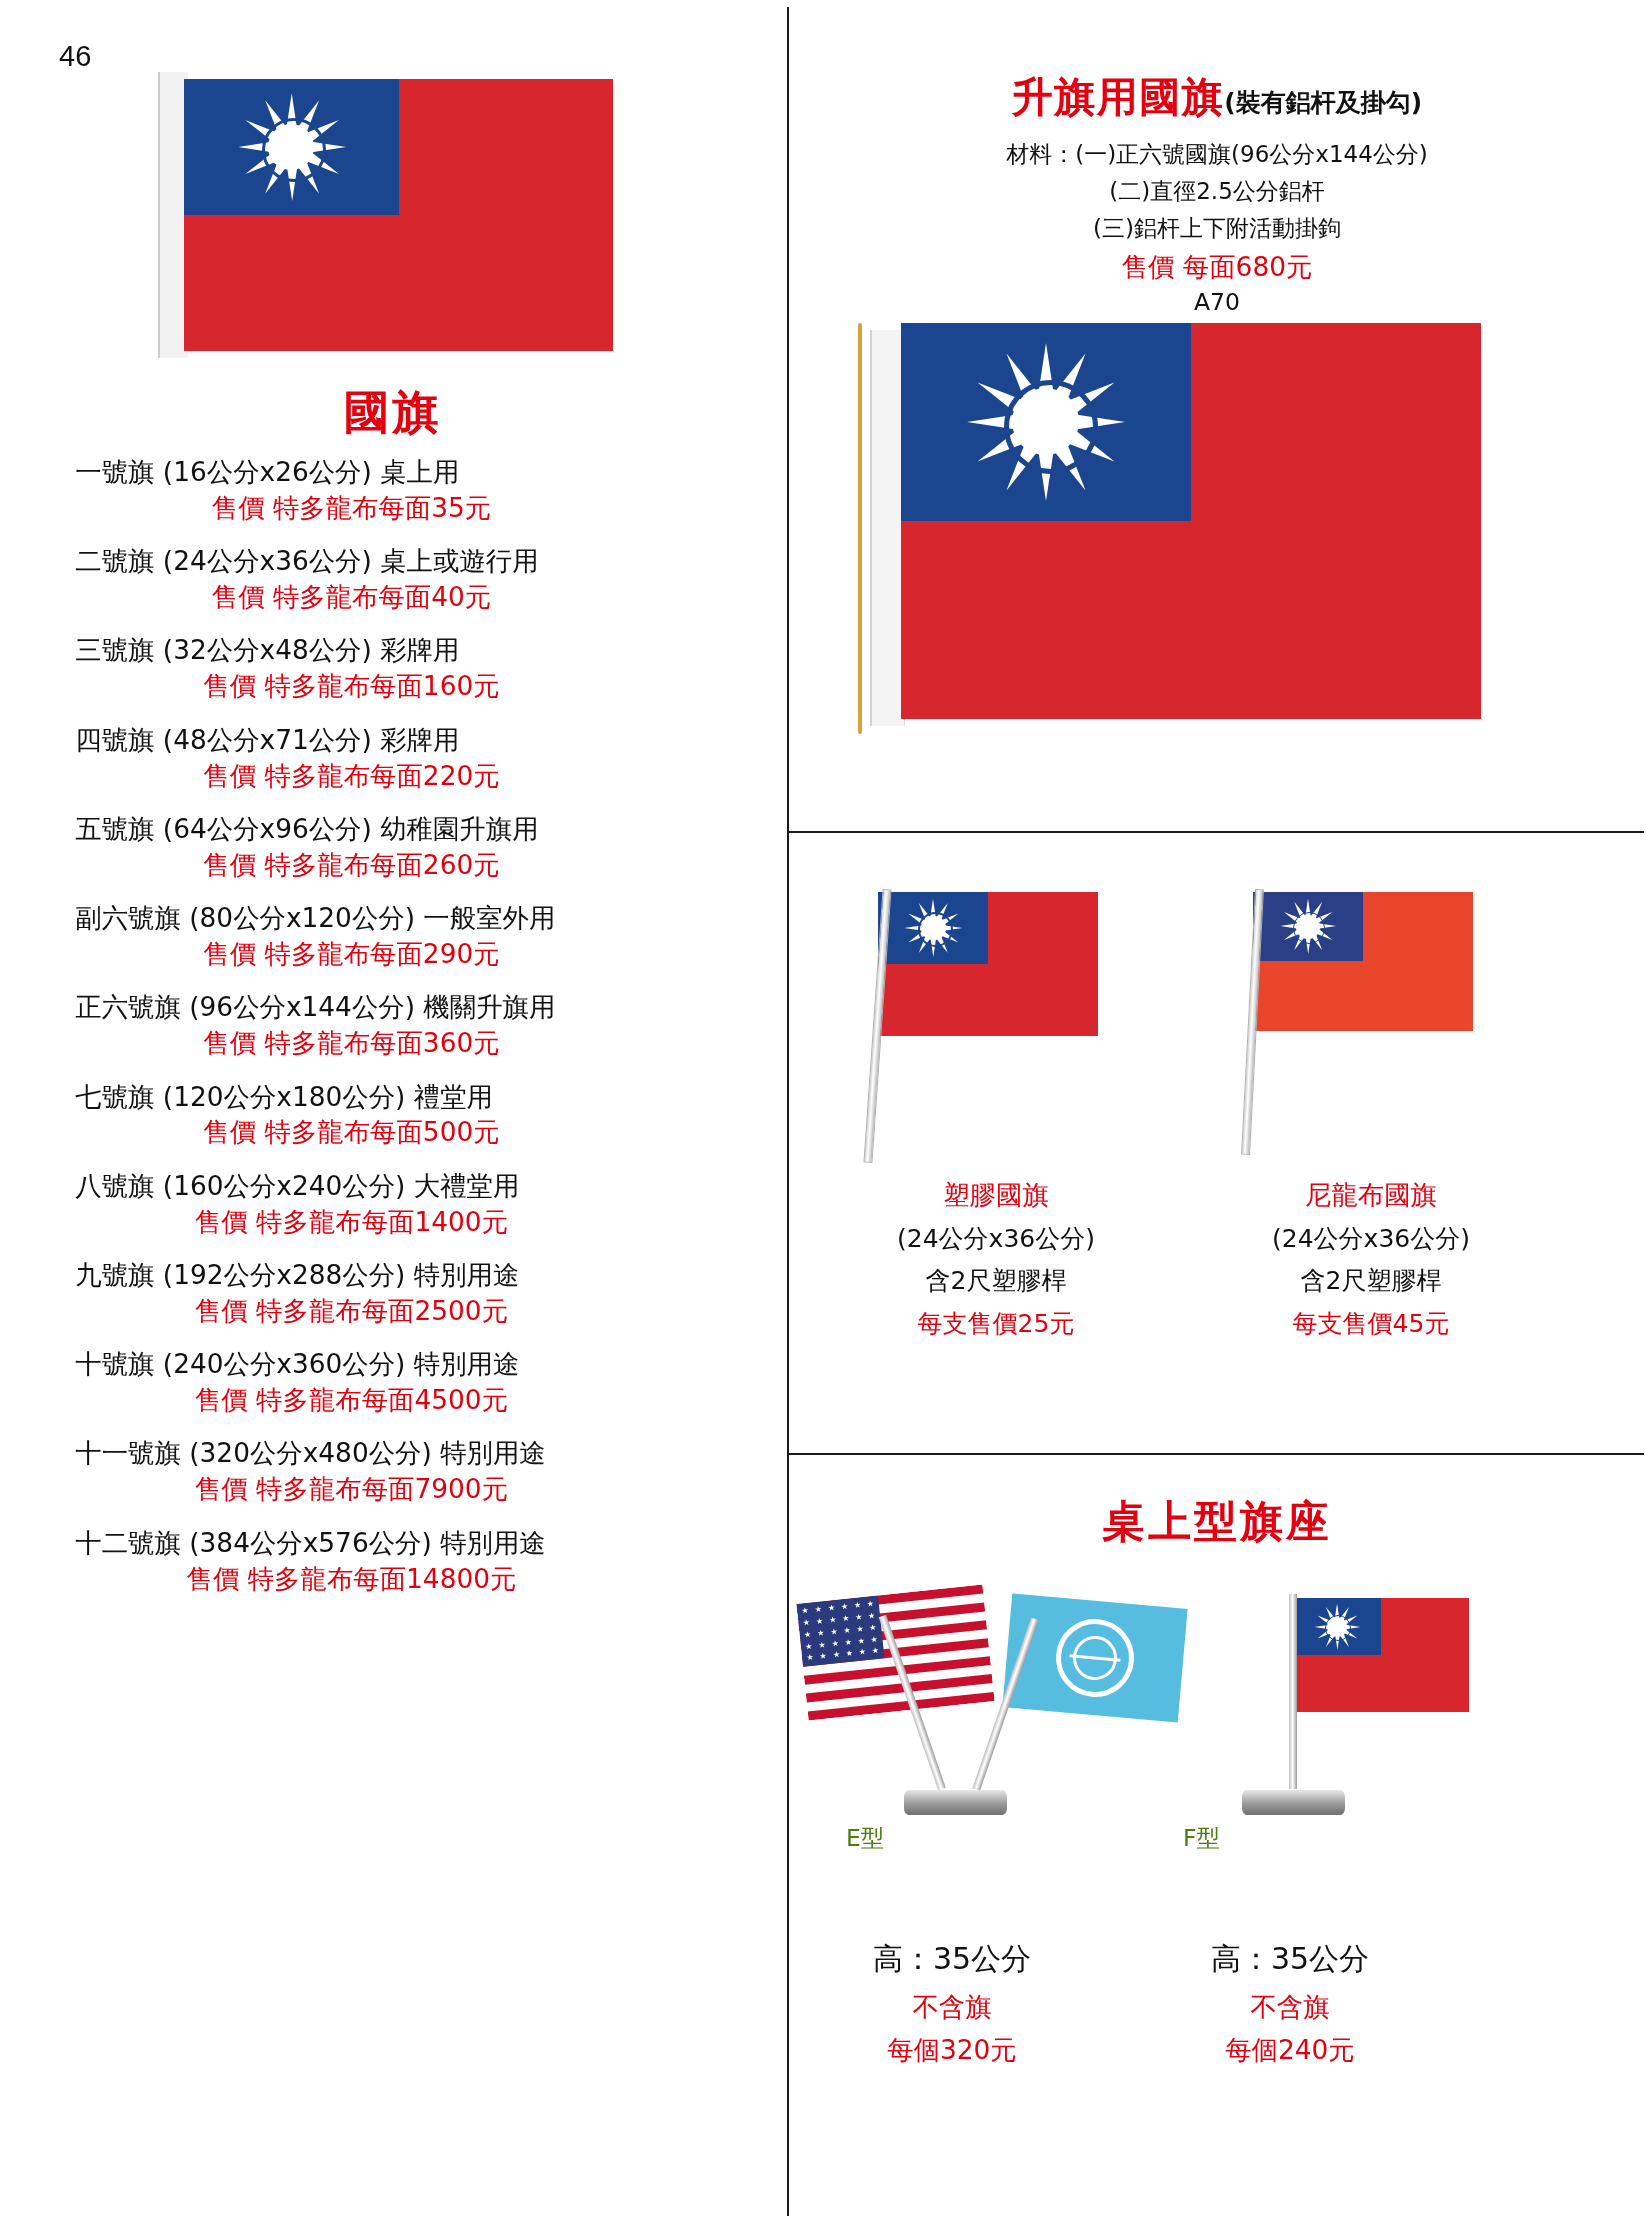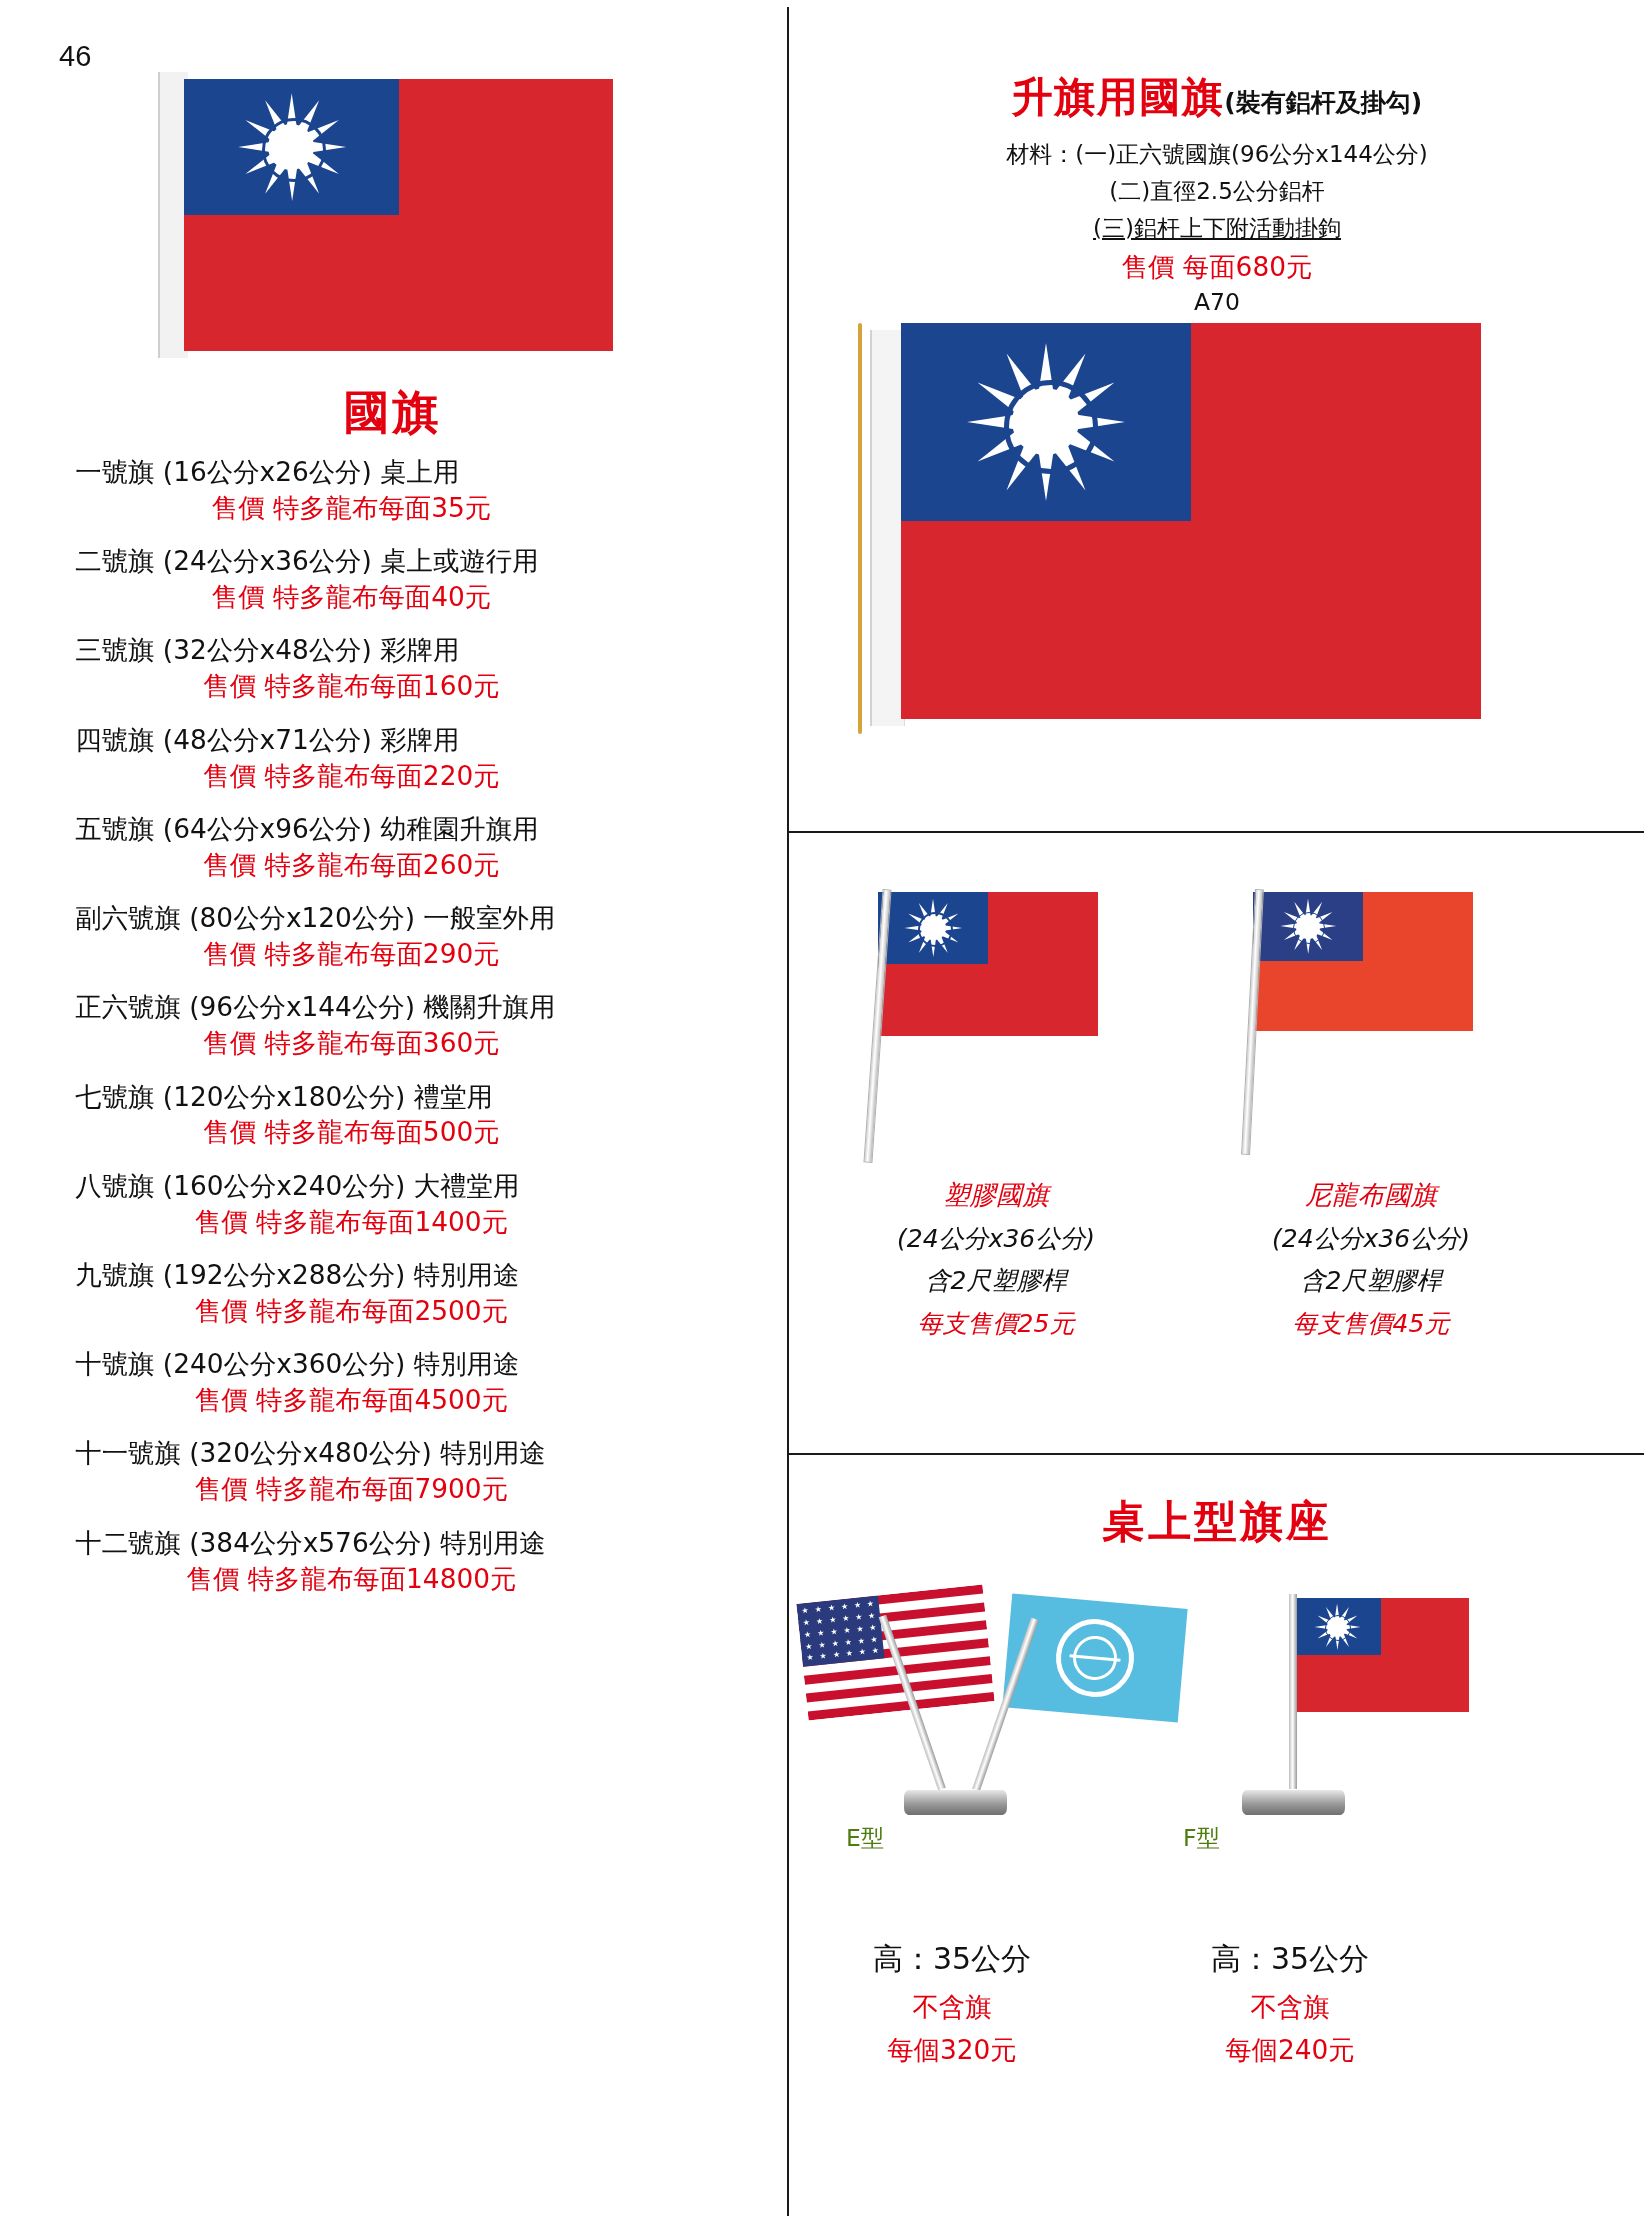--- a/index.html
+++ b/index.html
@@ -86,29 +86,29 @@
   }
   #rt-title .small {
     color:#111; font-weight:bold; font-size:25px;
   }
   .rt-spec {
     position:absolute; left:0; width:860px; text-align:center;
     font-size:23px; color:#111;
   }
   #rt-m1 { top:139px; }
   #rt-m2 { top:176px; }
-  #rt-m3 { top:213px;text-decoration:underline; }
+  #rt-m3 { top:213px; }
   #rt-price { top:250px; color:#e3000f; font-size:26.4px; }
   #rt-code  { top:288px; color:#111; font-size:23.5px; }
 
   #rt-flag-wrap { position:absolute; left:851px; top:323px; width:631px; height:411px; }
 
   
   #rm { position:absolute; left:787px; top:833px; width:860px; height:620px; }
-  .small-flag-col { position:absolute; width:316px; text-align:center;font-style:italic; }
+  .small-flag-col { position:absolute; width:316px; text-align:center; }
   #smc-a { left:51px; top:44px; }
   #smc-b { left:426px; top:44px; }
   .sf-img { position:relative; height:294px; }
   .sf-pole {
     position:absolute; width:6.6px; background:linear-gradient(90deg,#cfcfcf,#ffffff 40%,#b9b9b9);
     border:0.7px solid #b0b0b0;
   }
   .sf-name { color:#e3000f; font-size:26.4px; margin-top:7.3px; }
   .sf-size { color:#111; font-size:25px; margin-top:8.8px; }
   .sf-pole-txt { color:#111; font-size:25px; margin-top:8.8px; }

